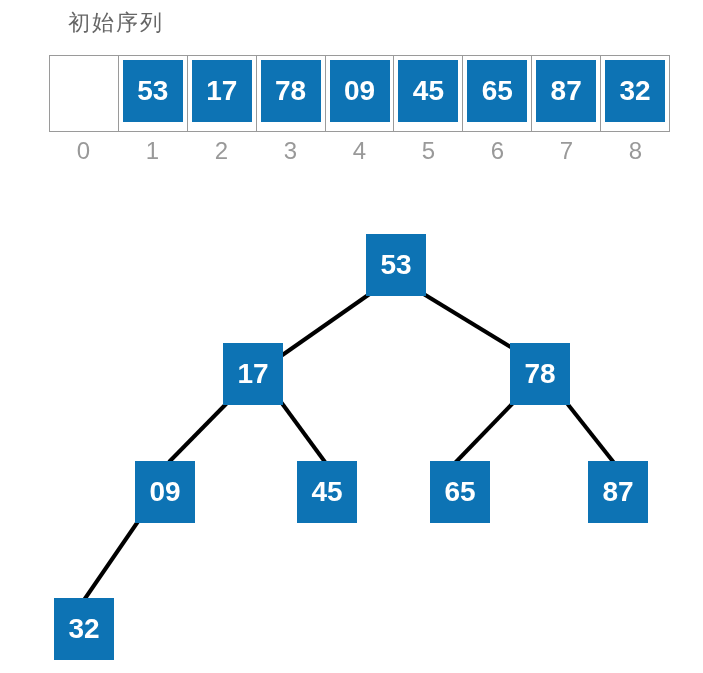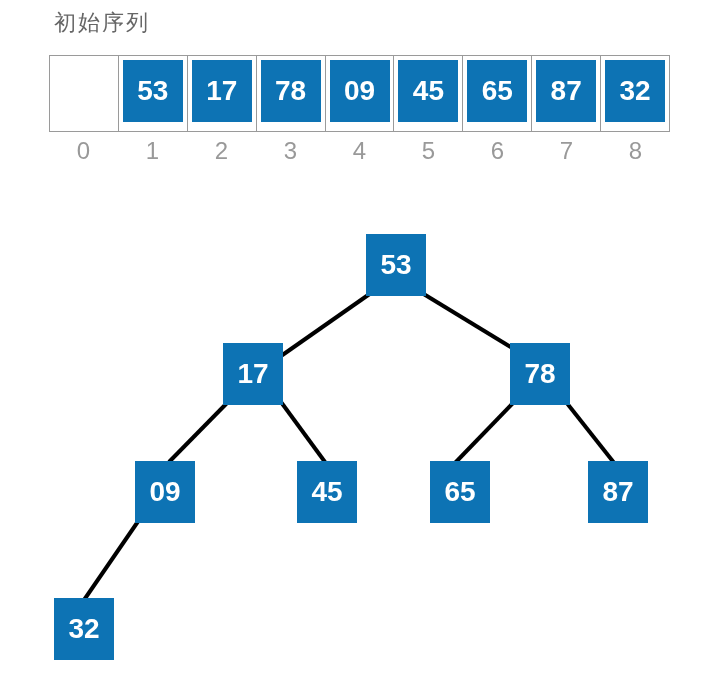--- a/index.html
+++ b/index.html
@@ -6,21 +6,21 @@
   .stage {
     position: relative;
     width: 703px;
     height: 673px;
     background: #ffffff;
     font-family: "Liberation Sans", "DejaVu Sans", sans-serif;
     overflow: hidden;
   }
   .title {
     position: absolute;
-    left: 54px;
+    left: 68px;
     top: 8px;
     font-size: 22px;
     letter-spacing: 2px;
     color: #666666;
   }
   .array {
     position: absolute;
     left: 49px;
     top: 55px;
     width: 619px;

